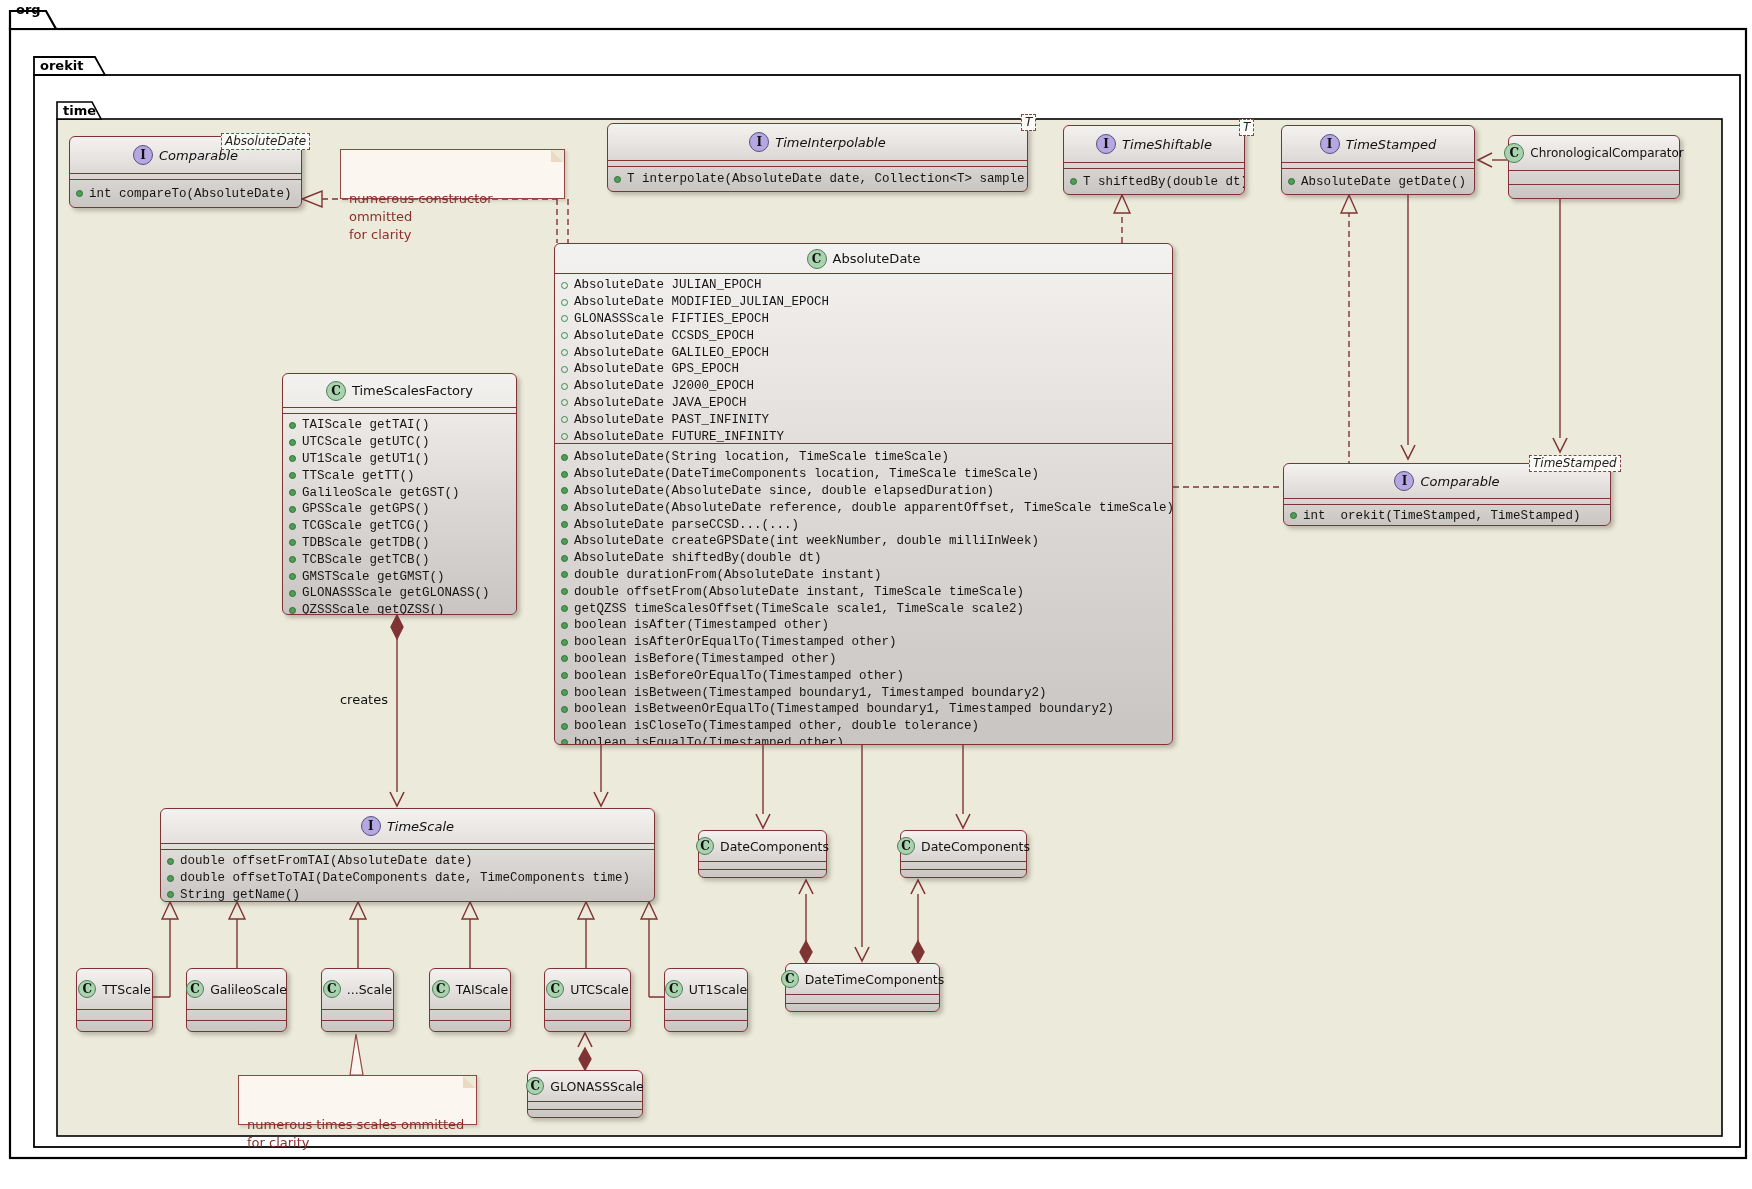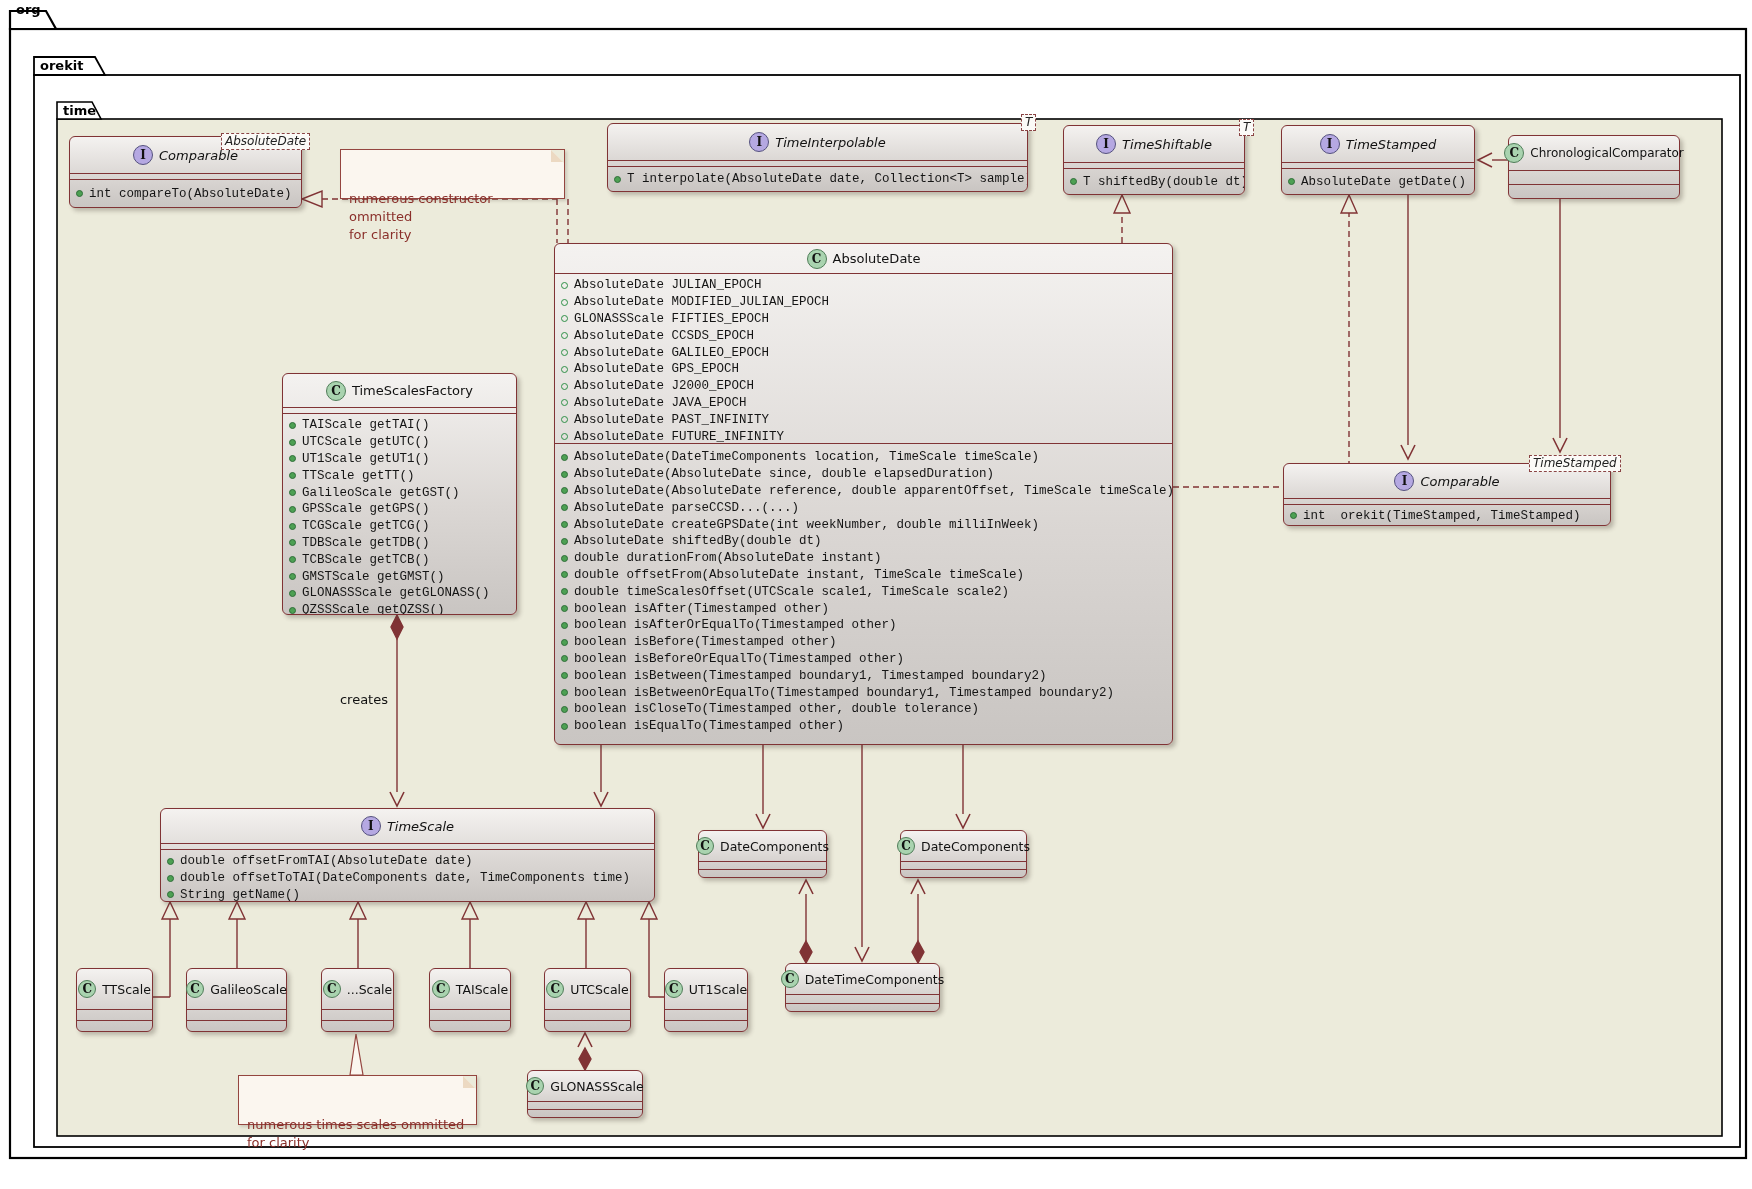--- a/index.html
+++ b/index.html
@@ -17,21 +17,21 @@
   .small .cname{font-size:12.5px;}
   .tight .cname{font-size:12px;}
   .ci{width:20px;height:20px;border-radius:50%;display:flex;align-items:center;justify-content:center;
       font:bold 12px "DejaVu Serif",serif;color:#111;flex:none;box-sizing:border-box;}
   .small .ci{width:18px;height:18px;}
   .ci.i{background:#b5a8e2;border:1px solid #55527e;}
   .ci.c{background:#a9d3af;border:1px solid #507d59;}
   .sec{border-top:1px solid #803335;box-sizing:border-box;display:flex;flex-direction:column;}
   .sec.strip{height:6px;flex:none;}
   .sec.empty{flex:1;}
-  .sec.members{flex:1;padding:3px 6px 2px 6px;overflow:hidden;}
+  .sec.members{flex:1;padding:3px 6px 2px 6px;overflow:hidden;justify-content:space-between;}
   .sec.members.center{justify-content:center;}
   .row{display:flex;align-items:center;gap:6px;height:16.8px;flex:none;}
   .mtext{font-size:12.5px;color:#151515;white-space:pre;font-family:Liberation Mono, monospace;}
   .dot{width:7px;height:7px;border-radius:50%;flex:none;box-sizing:border-box;}
   .dot.method{background:#4da053;border:1px solid #2f6e39;}
   .dot.field{background:transparent;border:1.5px solid #2e9047;}
   .gtag{position:absolute;border:1px dashed #8a4444;background:#fbfaf7;font-style:italic;
         font-size:12px;line-height:15px;padding:0 3px;color:#222;white-space:pre;z-index:5;}
   .note{position:absolute;box-sizing:border-box;background:#fbf6ef;border:1px solid #94453f;
         color:#8a2f2a;font-size:13px;line-height:18px;padding:4px 8px;white-space:pre-line;
@@ -241,20 +241,24 @@
         <span class="mtext">AbsoluteDate PAST_INFINITY</span>
       </div>
       <div class="row">
         <span class="dot field"></span>
         <span class="mtext">AbsoluteDate FUTURE_INFINITY</span>
       </div>
     </div>
   <div class="sec members" style="padding-top:5px;">
       <div class="row">
         <span class="dot method"></span>
+        <span class="mtext">AbsoluteDate(String location, TimeScale timeScale)</span>
+      </div>
+      <div class="row">
+        <span class="dot method"></span>
         <span class="mtext">AbsoluteDate(DateTimeComponents location, TimeScale timeScale)</span>
       </div>
       <div class="row">
         <span class="dot method"></span>
         <span class="mtext">AbsoluteDate(AbsoluteDate since, double elapsedDuration)</span>
       </div>
       <div class="row">
         <span class="dot method"></span>
         <span class="mtext">AbsoluteDate(AbsoluteDate reference, double apparentOffset, TimeScale timeScale)</span>
       </div>
@@ -273,21 +277,21 @@
       <div class="row">
         <span class="dot method"></span>
         <span class="mtext">double durationFrom(AbsoluteDate instant)</span>
       </div>
       <div class="row">
         <span class="dot method"></span>
         <span class="mtext">double offsetFrom(AbsoluteDate instant, TimeScale timeScale)</span>
       </div>
       <div class="row">
         <span class="dot method"></span>
-        <span class="mtext">double timeScalesOffset(UTCScale scale1, TimeScale scale2)</span>
+        <span class="mtext">getQZSS timeScalesOffset(TimeScale scale1, TimeScale scale2)</span>
       </div>
       <div class="row">
         <span class="dot method"></span>
         <span class="mtext">boolean isAfter(Timestamped other)</span>
       </div>
       <div class="row">
         <span class="dot method"></span>
         <span class="mtext">boolean isAfterOrEqualTo(Timestamped other)</span>
       </div>
       <div class="row">

